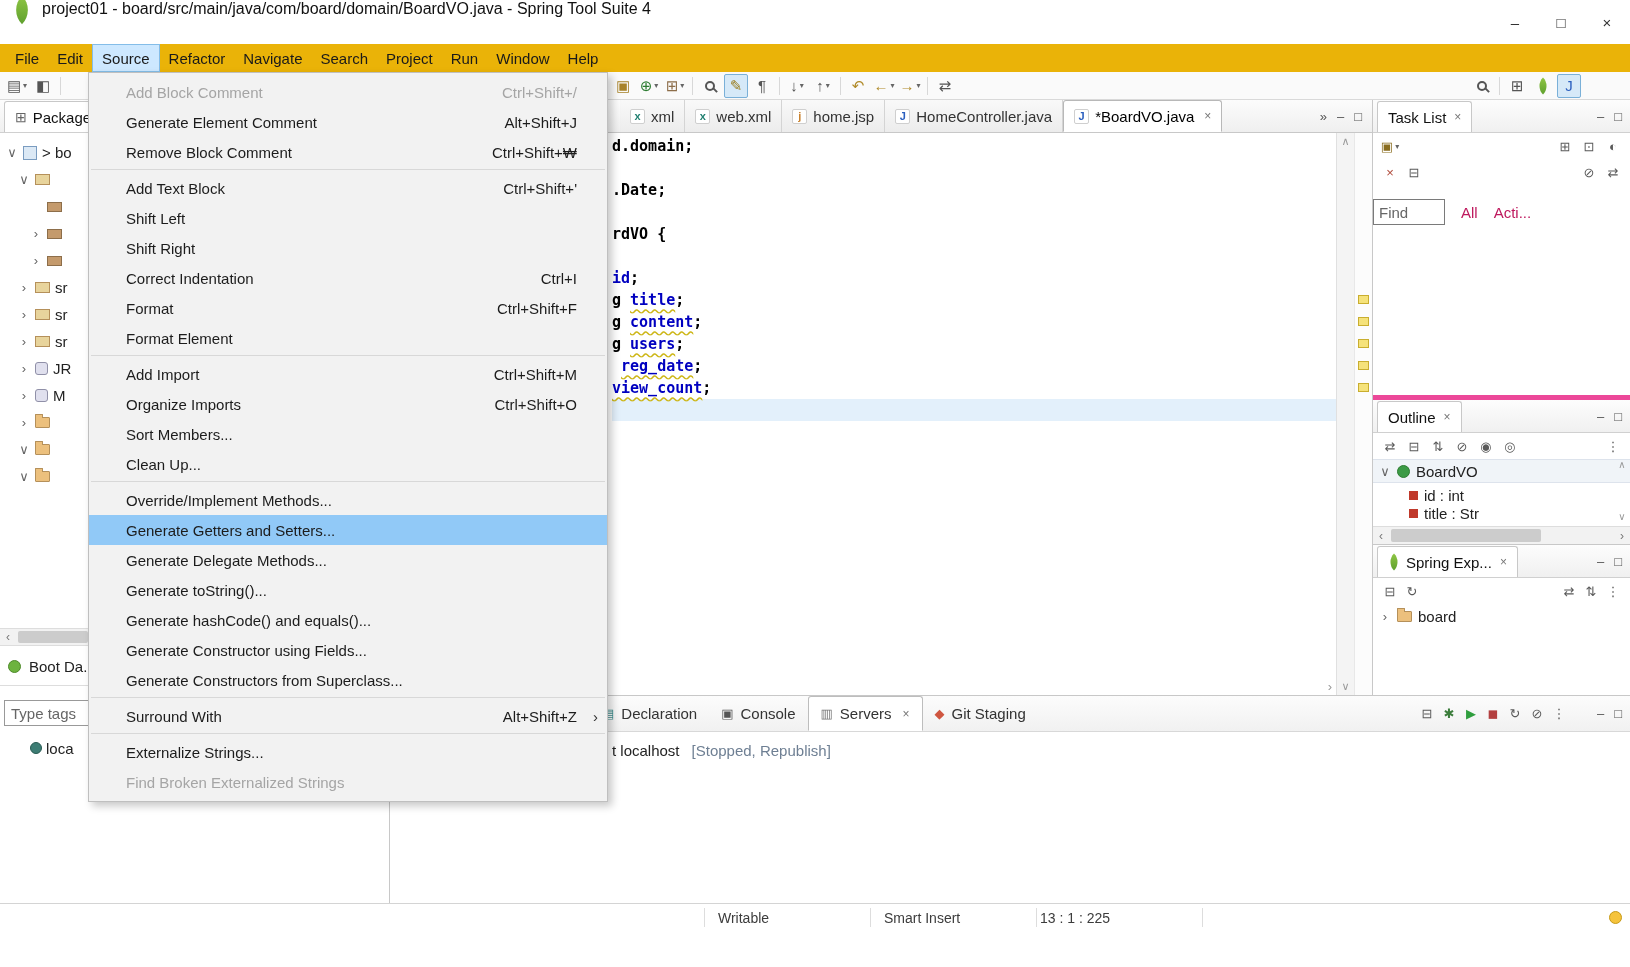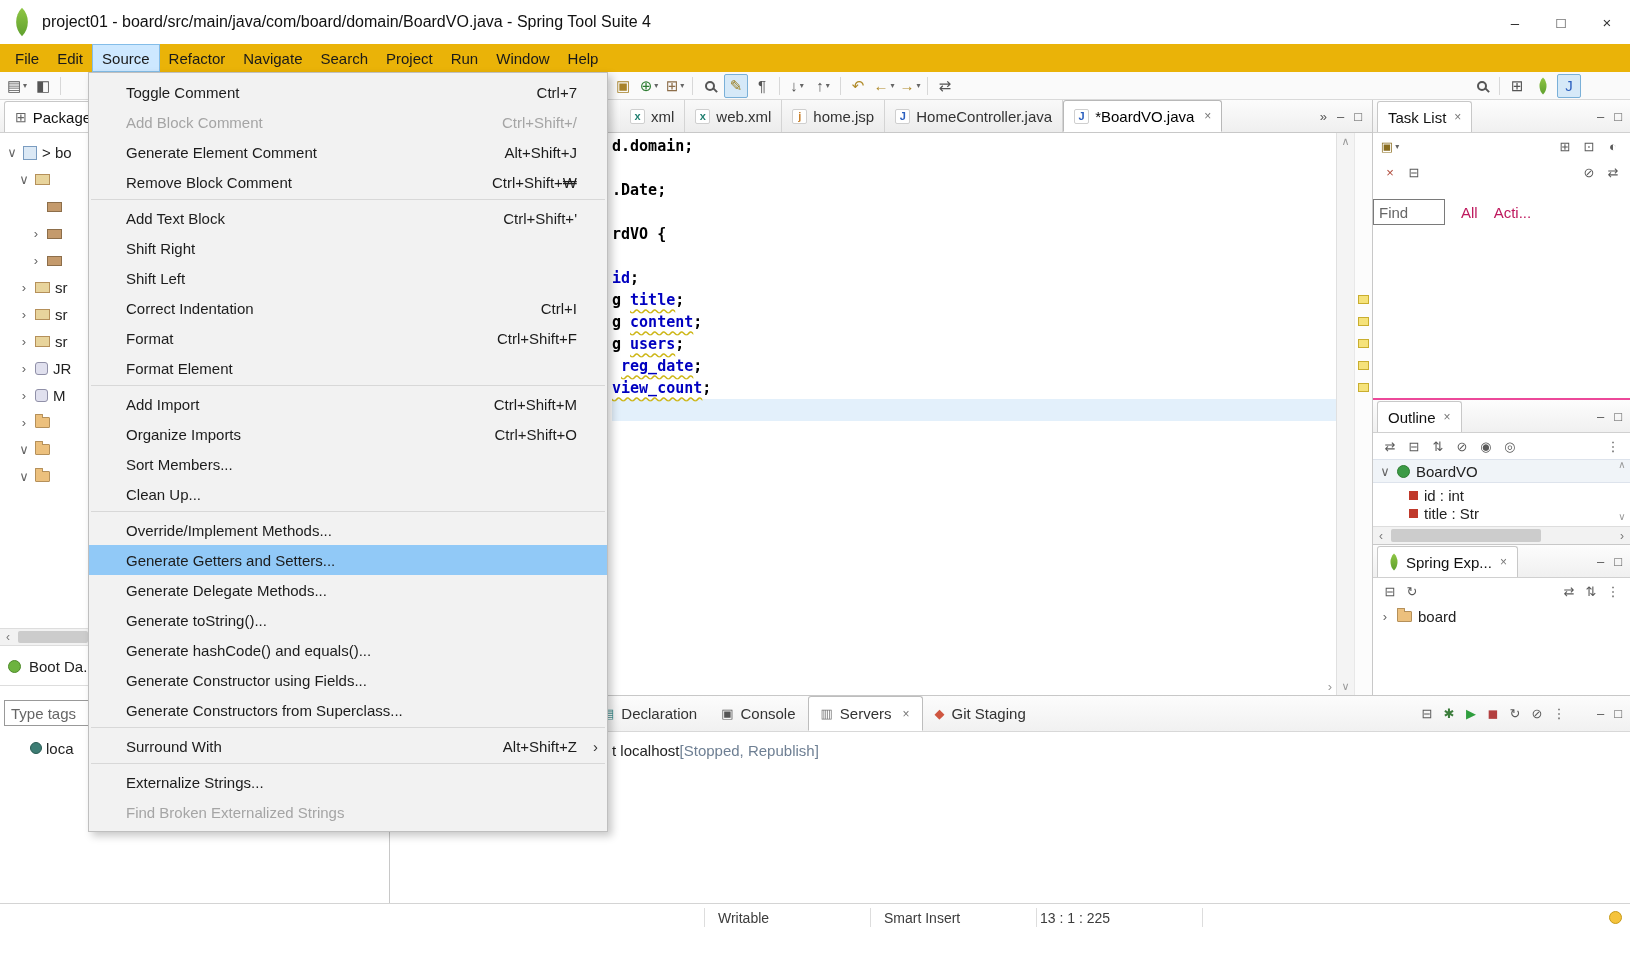--- a/index.html
+++ b/index.html
@@ -1,21 +1,21 @@
 <!DOCTYPE html>
 <html><head>
 <meta charset="utf-8">
 <style>
   *{box-sizing:border-box;margin:0;padding:0}
   body{background:#fff}
   .app{position:relative;width:1630px;height:967px;overflow:hidden;background:#fff;
        font-family:"Liberation Sans",sans-serif;font-size:15px;color:#222}
 
   
-  .titlebar{position:absolute;top:0;left:0;right:0;height:44px;display:flex;align-items:center;
+  .titlebar{position:absolute;top:0;left:0;right:0;height:44px;display:flex;align-items:flex-start;
             gap:10px;padding-left:12px;background:#fff}
   .leaf{width:20px;height:20px;background:linear-gradient(135deg,#8fc644,#5fa02e);
         border-radius:0 100% 0 100%;transform:rotate(45deg);display:inline-block}
   .leaf.sm{width:12px;height:12px}
   .title-text{font-size:16px;color:#111}
   .win-controls{margin-left:auto;display:flex;height:100%}
   .wc{width:46px;height:100%;display:flex;align-items:center;justify-content:center;
       font-size:15px;color:#333}
 
   
@@ -104,21 +104,21 @@
             text-underline-offset:3px}
   .vscroll{position:absolute;right:18px;top:0;bottom:0;width:18px;background:#f4f4f4;border-left:1px solid #e0e0e0;
            display:flex;flex-direction:column;align-items:center;justify-content:space-between;
            color:#999;font-size:11px;padding:2px 0}
   .ruler{position:absolute;right:0;top:0;bottom:0;width:18px;background:#fcfcfc;border-left:1px solid #e8e8e8}
   .wmark{position:absolute;left:3px;width:11px;height:9px;background:#f5e27a;border:1px solid #c9ae2f}
   .e-harrow{position:absolute;right:40px;bottom:1px;color:#999;font-size:13px}
 
   
   .pane{position:absolute;left:0;right:0;background:#fff}
-  #pane-task{top:0;height:300px;border-bottom:2px solid #ec4899}
+  #pane-task{top:0;height:300px;border-bottom:5px solid #ec4899}
   #pane-outline{top:300px;height:145px;border-bottom:1px solid #c8c8c8}
   #pane-spring{top:445px;bottom:0}
   .icon-row{display:flex;align-items:center;padding:2px 6px;gap:2px}
   .sbtn{min-width:22px;height:22px;display:inline-flex;align-items:center;justify-content:center;
         color:#5a5a5a;font-size:13px;border:1px solid transparent;border-radius:2px}
   .spacer{flex:1}
   .find-row{display:flex;align-items:center;margin:14px 0 0}
   .find-input{width:72px;height:26px;border:1px solid #7a7a7a;font:15px "Liberation Sans",sans-serif;
               padding:0 5px;color:#333}
   .tl-link{color:#be185d;margin-left:16px;white-space:nowrap}
@@ -138,21 +138,21 @@
   .btabs-row{position:relative;height:36px;border-bottom:1px solid #d8d8d8;
              background:linear-gradient(#fcfcfc,#f1f1f1);display:flex;align-items:stretch;padding-left:200px}
   .btab{display:flex;align-items:center;gap:7px;padding:0 12px;color:#333;white-space:nowrap}
   .btab.active{background:#fff;border:1px solid #bdbdbd;border-bottom-color:#fff;border-radius:3px 3px 0 0}
   .bticon{font-size:13px}
   .bticon.decl{color:#3f8f8f}.bticon.console{color:#555}.bticon.server{color:#777}.bticon.git{color:#cf5640}
   .b-icons{position:absolute;right:60px;top:0;height:100%;display:flex;align-items:center}
   .b-ctl{position:absolute;right:8px;top:0;height:100%;display:flex;align-items:center;gap:10px;color:#555;font-size:13px}
   .bcontent{padding:10px 0 0 222px}
   .srv-prefix{color:#222}
-  .srv-status{color:#6e7f93;}
+  .srv-status{color:#6e7f93;margin-left:12px}
 
   
   .sb{position:absolute;left:0;right:0;top:903px;height:28px;border-top:1px solid #d4d4d4;background:#fff;
       font-size:14px;color:#3c3c3c}
   .sb .cell{position:absolute;top:0;height:100%;display:flex;align-items:center}
   .sb-div{position:absolute;top:4px;bottom:4px;width:1px;background:#ddd}
   .bulb{position:absolute;right:8px;top:7px;width:13px;height:13px;border-radius:50%;
         background:#f5c33b;border:1px solid #c79a18}
 
   
@@ -644,46 +644,42 @@
     <span class="sb-div" style="left:870px"></span>
     <span class="sb-div" style="left:1036px"></span>
     <span class="sb-div" style="left:1202px"></span>
     <span class="cell" style="left:718px">Writable</span>
     <span class="cell" style="left:884px">Smart Insert</span>
     <span class="cell" style="left:1040px">13 : 1 : 225</span>
     <span class="bulb"></span>
   </div>
 
   <div class="menu" id="source-menu">
-      <div class="mi">
-        <span>Toggle Comment</span>
-        <span class="sc">Ctrl+7</span>
-      </div>
       <div class="mi dis">
         <span>Add Block Comment</span>
         <span class="sc">Ctrl+Shift+/</span>
       </div>
       <div class="mi">
         <span>Generate Element Comment</span>
         <span class="sc">Alt+Shift+J</span>
       </div>
       <div class="mi">
         <span>Remove Block Comment</span>
         <span class="sc">Ctrl+Shift+₩</span>
       </div>
       <div class="msep"></div>
       <div class="mi">
         <span>Add Text Block</span>
         <span class="sc">Ctrl+Shift+'</span>
       </div>
       <div class="mi">
+        <span>Shift Left</span>
+      </div>
+      <div class="mi">
         <span>Shift Right</span>
-      </div>
-      <div class="mi">
-        <span>Shift Left</span>
       </div>
       <div class="mi">
         <span>Correct Indentation</span>
         <span class="sc">Ctrl+I</span>
       </div>
       <div class="mi">
         <span>Format</span>
         <span class="sc">Ctrl+Shift+F</span>
       </div>
       <div class="mi">

